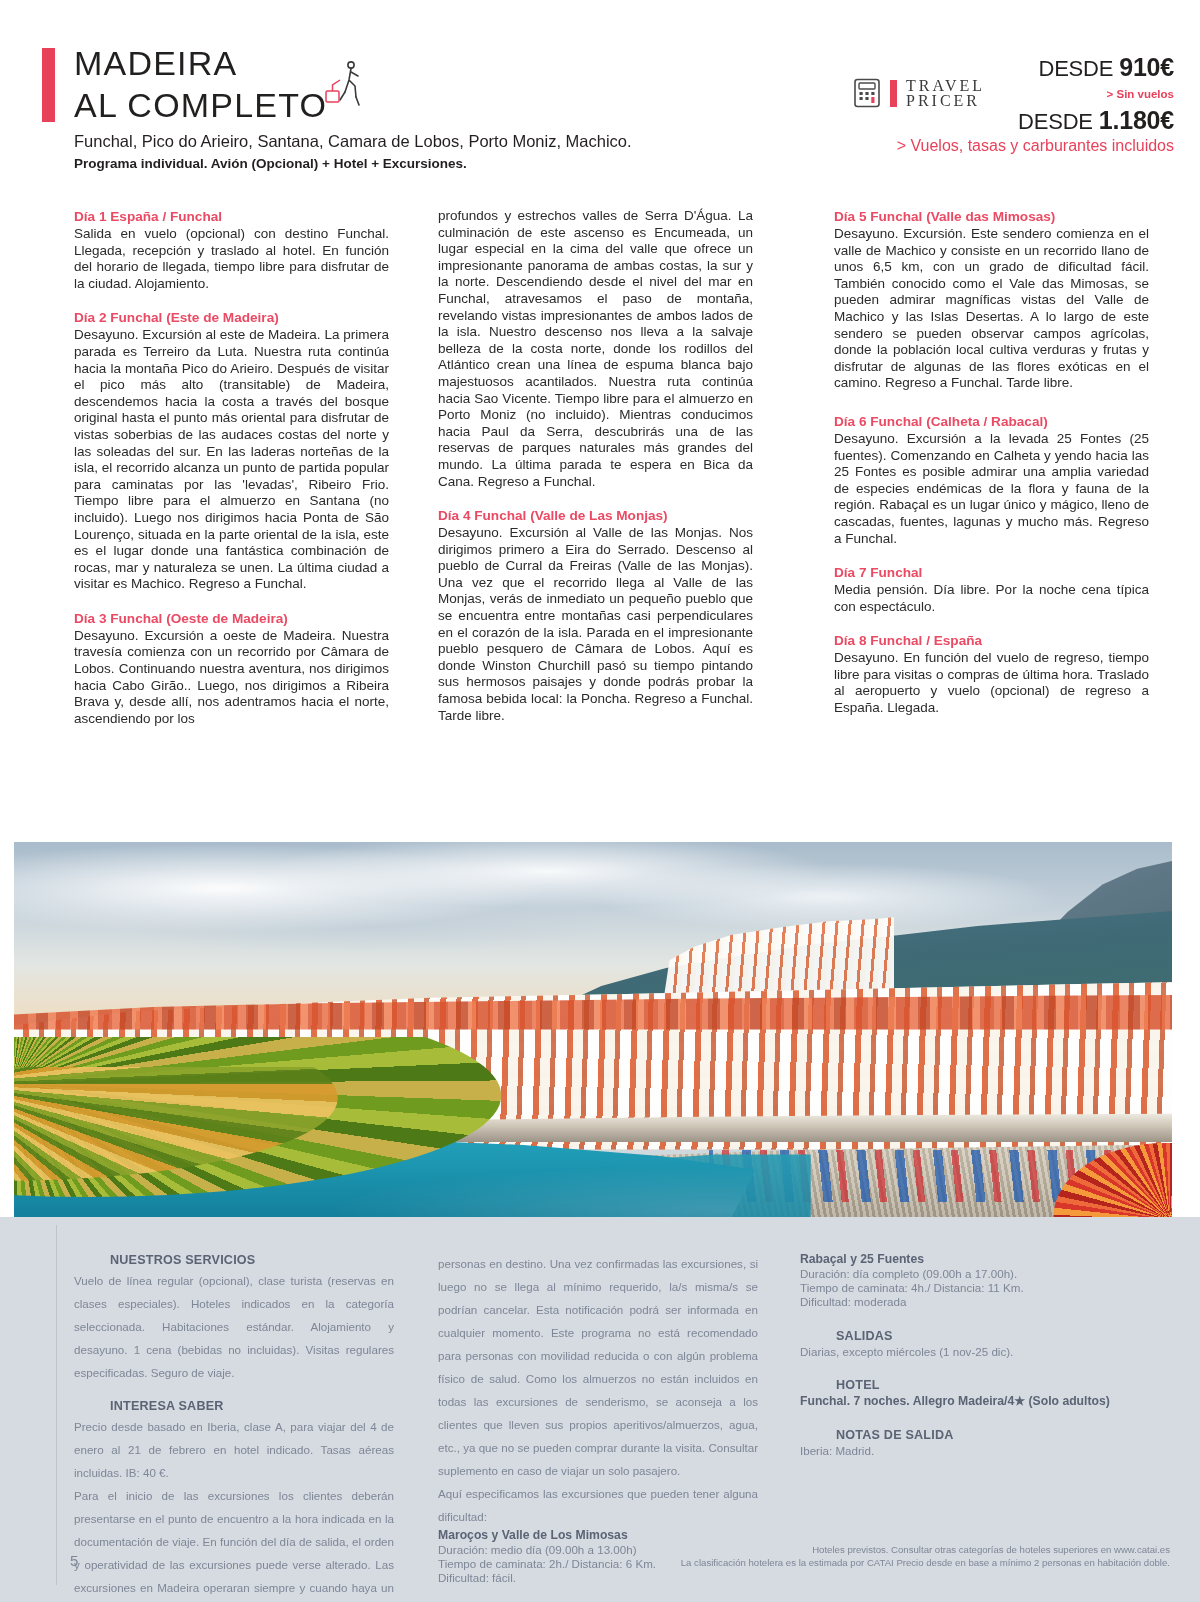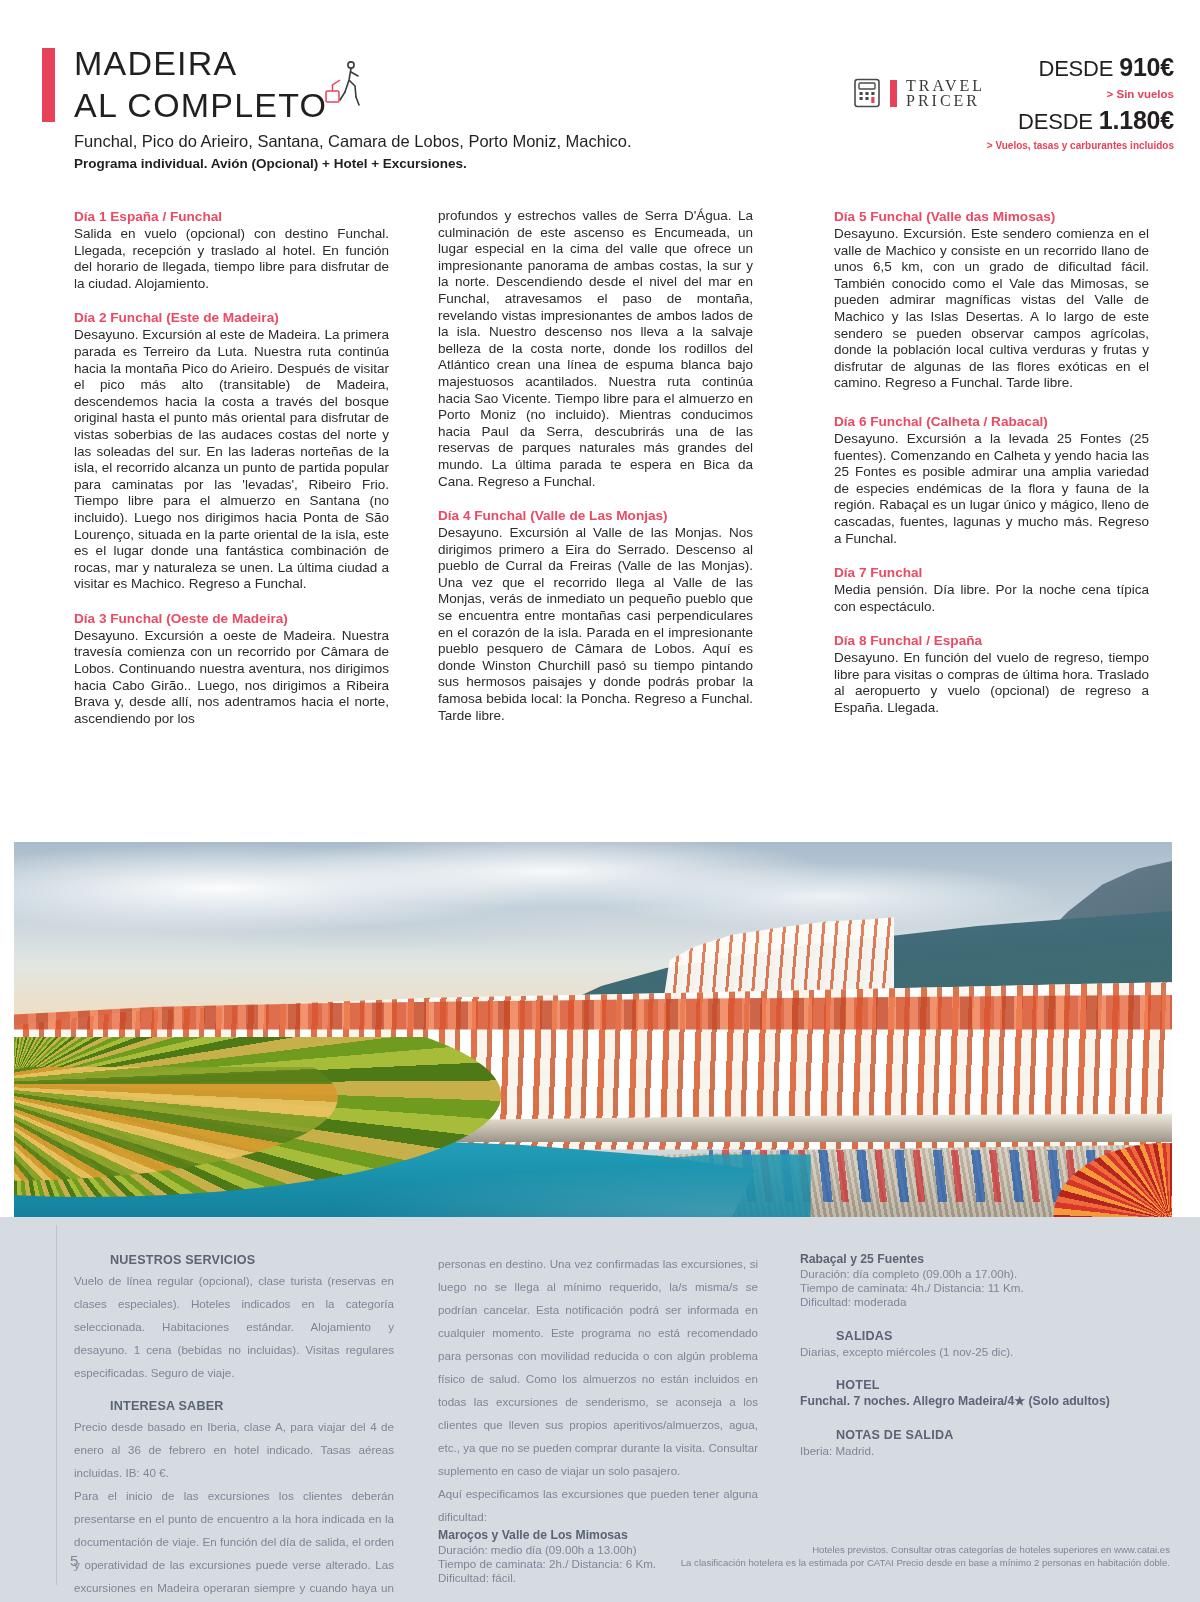--- a/index.html
+++ b/index.html
@@ -48,21 +48,21 @@
     font-size: 16px; letter-spacing: 3px; color: #3a3a3a; font-weight: 400;
   }
 
   .price-block { position: absolute; right: 26px; top: 52px; text-align: right; }
   .days { font-size: 33px; font-weight: bold; color: #221f1f; letter-spacing: -0.3px; line-height: 36px;}
   .desde1 { font-size: 22px; color: #221f1f; line-height: 30px; font-weight: 500; letter-spacing: -0.2px;}
   .desde1 b { font-weight: bold; font-size: 25px; }
   .note { font-size: 11.5px; color: #e8415a; font-weight: bold; line-height: 20px; }
   .desde2 { font-size: 22px; color: #221f1f; line-height: 32px; font-weight: 500; letter-spacing: -0.2px;}
   .desde2 b { font-weight: bold; font-size: 25px; }
-  .note2 { font-size: 10px; color: #e8415a; font-weight: bold; line-height: 16px; }
+  .note2 { font-size: 16px; color: #e8415a; font-weight: normal; line-height: 16px; }
 
   
   .itin { position: absolute; left: 0; top: 208px; width: 1200px; height: 620px; }
   .col { position: absolute; top: 0; width: 315px; }
   .col.c1 { left: 74px; }
   .col.c2 { left: 438px; }
   .col.c3 { left: 800px; margin-left: 34px; }
 
   .day-head {
     color: #ea4a63; font-size: 13.6px; font-weight: bold;
@@ -357,21 +357,21 @@
     <div class="ph red-plant"></div>
   </div>
 
   <div class="footer"></div>
   <div class="rail"></div>
 
   <div class="fcol f1">
     <div class="f-head">NUESTROS SERVICIOS</div>
     <div class="f-body">Vuelo de línea regular (opcional), clase turista (reservas en clases especiales). Hoteles indicados en la categoría seleccionada. Habitaciones estándar. Alojamiento y desayuno. 1 cena (bebidas no incluidas). Visitas regulares especificadas. Seguro de viaje.</div>
     <div class="f-head">INTERESA SABER</div>
-    <div class="f-body tight">Precio desde basado en Iberia, clase A, para viajar del 4 de enero al 36 de febrero en hotel indicado.  Tasas aéreas incluidas. IB: 40 €.</div>
+    <div class="f-body tight">Precio desde basado en Iberia, clase A, para viajar del 4 de enero al 21 de febrero en hotel indicado.  Tasas aéreas incluidas. IB: 40 €.</div>
     <div class="f-body">Para el inicio de las excursiones los clientes deberán presentarse en el punto de encuentro a la hora indicada en la documentación de viaje. En función del día de salida, el orden y operatividad de las excursiones puede verse alterado. Las excursiones en Madeira operaran siempre y cuando haya un mínimo de 6</div>
   </div>
 
   <div class="fcol f2">
     <div class="f-body tight">personas en destino. Una vez confirmadas las excursiones, si luego no se llega al mínimo requerido, la/s misma/s se podrían cancelar. Esta notificación podrá ser informada en cualquier momento. Este programa no está recomendado para personas con movilidad reducida o con algún problema físico de salud. Como los almuerzos no están incluidos en todas las excursiones de senderismo, se aconseja a los clientes que lleven sus propios aperitivos/almuerzos, agua, etc., ya que no se pueden comprar durante la visita. Consultar suplemento en caso de viajar un solo pasajero.</div>
     <div class="f-body tight">Aquí especificamos las excursiones que pueden tener alguna dificultad:</div>
     <div class="f-sub">Maroços y Valle de Los Mimosas</div>
     <div class="f-plain">Duración: medio día (09.00h a 13.00h)</div>
     <div class="f-plain">Tiempo de caminata: 2h./ Distancia: 6 Km.</div>
     <div class="f-plain">Dificultad: fácil.</div>

